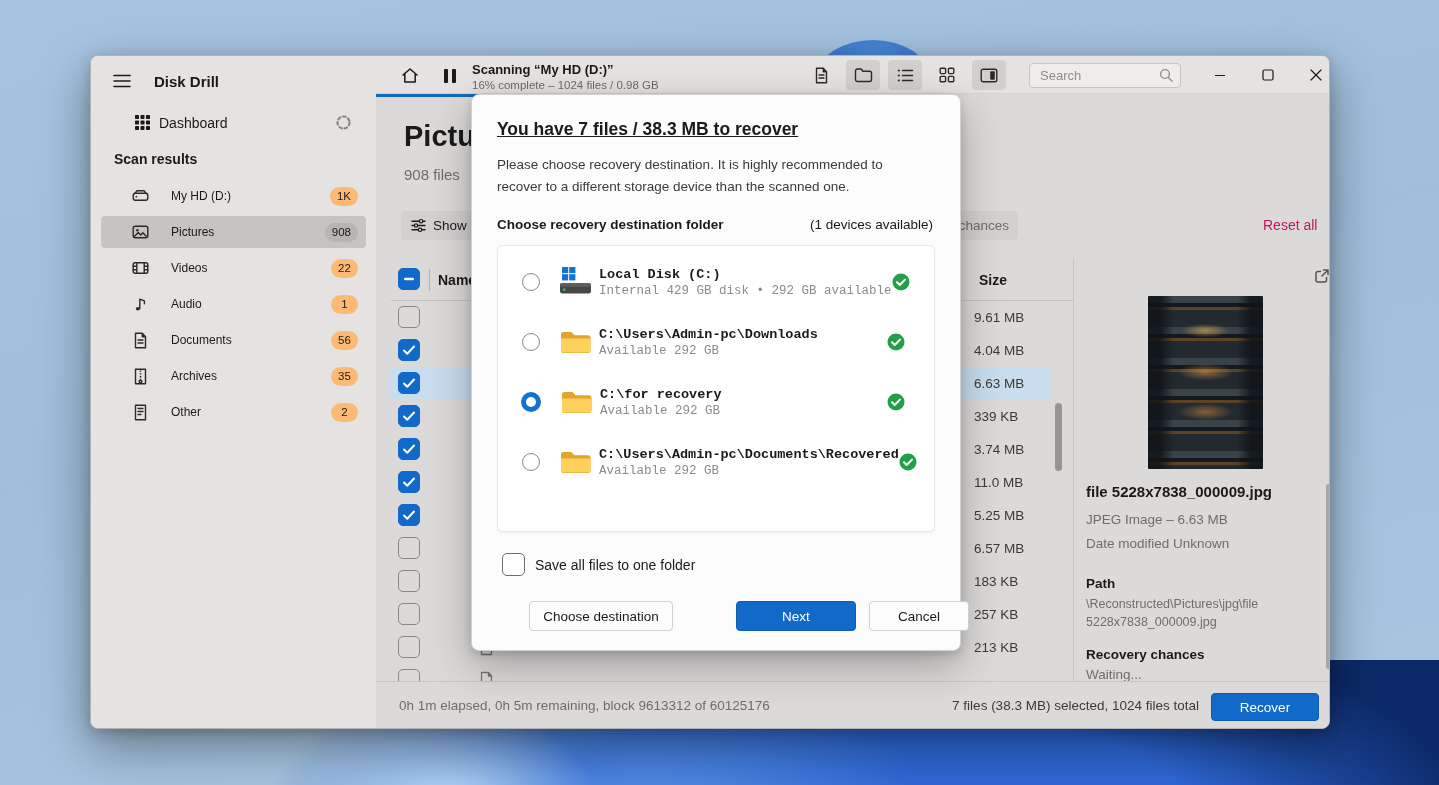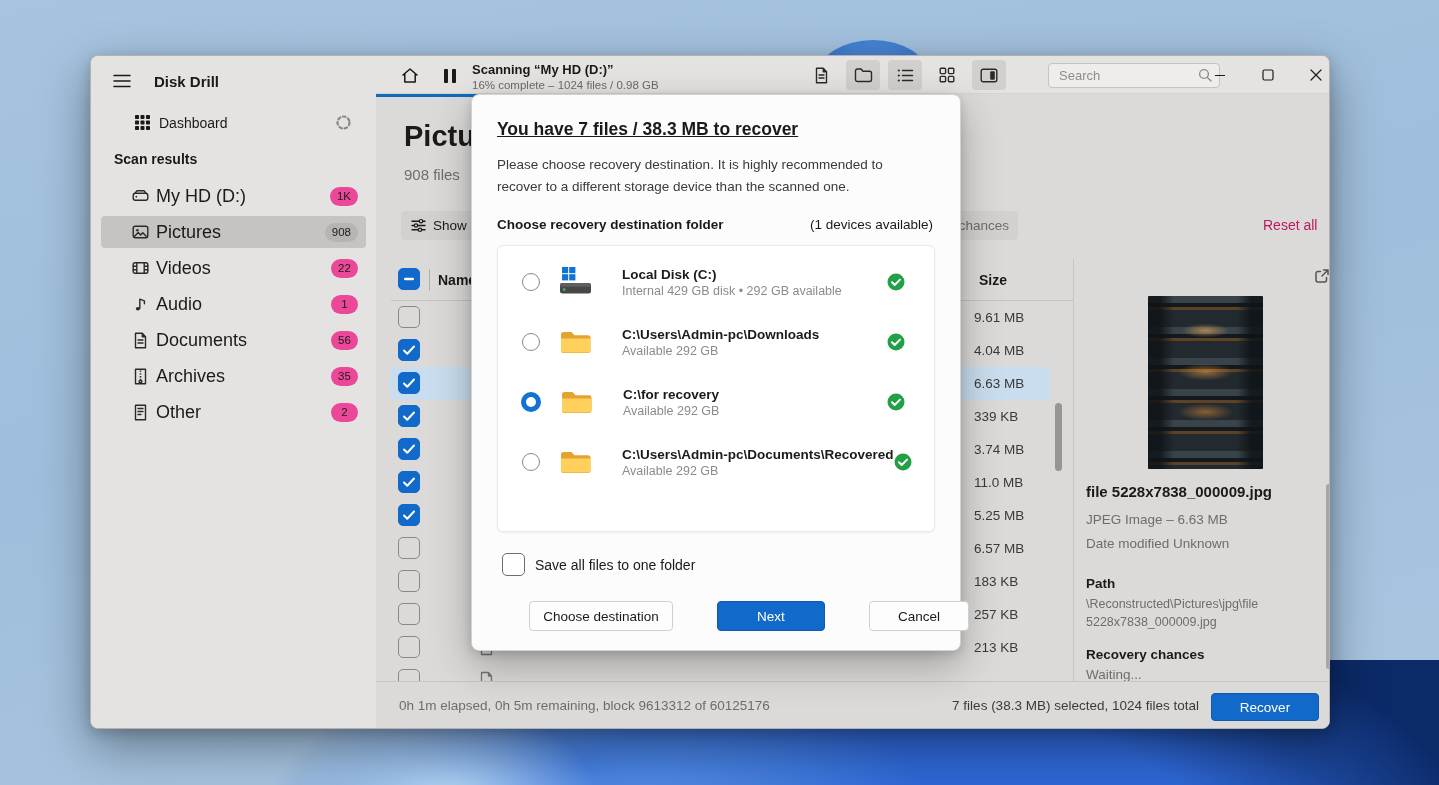--- a/index.html
+++ b/index.html
@@ -31,40 +31,40 @@
   .app-title { margin-left:17px; font-size:15px; font-weight:700; color:#1b1a19; }
   .nav-dashboard { position:absolute; left:16px; top:51px; width:253px; height:31px; display:flex; align-items:center; border-radius:4px; color:#1b1a19; }
   .nav-dashboard .nav-icon { margin-left:28px; }
   .nav-dashboard .nav-label { margin-left:9px; font-size:14px; }
   .nav-dashboard .spin { margin-left:auto; margin-right:8px; width:17px; height:17px; }
   .sb-section { position:absolute; left:23px; top:95px; font-size:14px; font-weight:700; color:#1b1a19; }
   .sb-items { position:absolute; left:10px; top:124px; width:265px; }
   .nav-item { height:32px; margin-bottom:4px; display:flex; align-items:center; border-radius:4px; color:#1b1a19; }
   .nav-item.selected { background:#c6c4c3; }
   .nav-item .nav-icon { margin-left:31px; width:17px; height:17px; display:flex; align-items:center; justify-content:center; color:#2b2a29; }
-  .nav-item .nav-label { margin-left:7px; font-size:18px; }
+  .nav-item .nav-label { margin-left:22px; font-size:12px; }
   .nav-badge { margin-left:auto; margin-right:8px; min-width:27px; height:19px; padding:0 7px;
-    display:flex; align-items:center; justify-content:center; background:#ec4899; border-radius:10px; font-size:11.5px; color:#1b1a19; }
+    display:flex; align-items:center; justify-content:center; background:#fdba74; border-radius:10px; font-size:11.5px; color:#1b1a19; }
   .nav-item.selected .nav-badge { background:#b7b5b4; }
   .explorer-btn { position:absolute; left:14px; top:640px; width:260px; height:27px;
     background:#f2f1f0; border:1px solid #d2d0cf; border-radius:4px; font-size:13px; color:#2b2a29;
     display:flex; align-items:center; justify-content:center; font-family:inherit; }
 
   
   .main { position:absolute; left:285px; top:0; width:955px; height:100%; background:#dcdad9; }
   .titlebar { position:absolute; left:0; top:0; width:100%; height:38px; background:#e5e3e2; border-bottom:1px solid rgba(0,0,0,.07); }
   .home-btn { position:absolute; left:20px; top:6px; width:27px; height:27px; display:flex; align-items:center; justify-content:center; color:#1b1a19; }
   .pause-btn { position:absolute; left:60px; top:6px; width:27px; height:27px; display:flex; align-items:center; justify-content:center; gap:4px; }
   .pause-btn i { width:4px; height:14px; background:#1b1a19; border-radius:1px; }
   .scan-title { position:absolute; left:96px; top:6px; font-size:13px; font-weight:700; color:#1b1a19; white-space:nowrap; }
   .scan-sub { position:absolute; left:96px; top:23px; font-size:11.5px; color:#6c6a69; white-space:nowrap; }
   .toolbar { position:absolute; left:428px; top:4px; display:flex; gap:8px; align-items:center; }
   .tb-btn { width:34px; height:30px; display:flex; align-items:center; justify-content:center; border-radius:4px; color:#2b2a29; }
   .tb-btn.active { background:#d2d0cf; }
-  .search-wrap { position:absolute; left:653px; top:7px; width:172px; height:25px;margin-left:19px; }
+  .search-wrap { position:absolute; left:653px; top:7px; width:152px; height:25px; }
   .search-input { width:100%; height:100%; background:#efedec; border:1px solid #c6c4c3; border-radius:4px;
     padding:0 28px 0 10px; font-size:13px; color:#5a5857; font-family:inherit; }
   .search-input::placeholder { color:#8f8d8c; }
   .search-glass { position:absolute; right:8px; top:5px; color:#8f8d8c; }
   .win-btn { position:absolute; top:5px; width:30px; height:28px; display:flex; align-items:center; justify-content:center; color:#1b1a19; }
   .win-min { left:829px; } .win-max { left:877px; } .win-close { left:925px; }
   .progress-line { position:absolute; left:0; top:38px; height:3px; background:#0f6cbd; }
 
   .page-title { position:absolute; left:28px; top:64px; font-size:29px; font-weight:700; color:#1b1a19; }
   .files-summary { position:absolute; left:28px; top:110px; font-size:15px; color:#6f6d6c; }
@@ -125,33 +125,33 @@
   .dlg-title { position:absolute; left:25px; top:24px; font-size:17.5px; font-weight:700; color:#1b1a19;text-decoration:underline; }
   .dlg-body { position:absolute; left:25px; top:59px; width:432px; font-size:13.5px; line-height:1.6; color:#3c3a39; }
   .dlg-section { position:absolute; left:25px; top:122px; font-size:13.5px; font-weight:700; color:#1b1a19; }
   .dlg-devices { position:absolute; right:27px; top:122px; font-size:13.5px; color:#1b1a19; }
   .dest-card { position:absolute; left:25px; top:150px; width:438px; height:287px; background:#fff;
     border:1px solid #ebe9e8; border-radius:6px; box-shadow:0 1px 3px rgba(0,0,0,.06); padding-top:6px; }
   .dest { height:60px; display:flex; align-items:center; }
   .radio { width:18px; height:18px; margin-left:24px; border-radius:50%; border:1.5px solid #8a8887; background:#fff; flex:none; }
   .radio.selected { width:20px; height:20px; margin-left:23px; border:5.5px solid #1173d4; }
   .dicon { width:36px; height:30px; margin-left:18px; display:flex; align-items:center; justify-content:center; flex:none; }
-  .dtext { margin-left:28px; }
+  .dtext { margin-left:5px;font-family:Liberation Mono, monospace; }
   .dname { font-size:13.5px; font-weight:700; color:#1b1a19; white-space:nowrap; }
   .ddetail { font-size:12.5px; color:#8d8b8a; margin-top:2px; white-space:nowrap; }
   .dcheck { margin-left:auto; margin-right:29px; width:18px; height:18px; flex:none; }
   .save-row { position:absolute; left:30px; top:458px; display:flex; align-items:center; }
   .save-cb { width:23px; height:23px; border:1.5px solid #6f6d6c; border-radius:5px; background:#fff; }
   .save-label { margin-left:10px; font-size:14px; color:#1b1a19; }
   .dlg-btn { position:absolute; top:506px; height:30px; border-radius:4px; font-size:13.5px; font-family:inherit;
     display:flex; align-items:center; justify-content:center; }
   .btn-ghost { background:#fdfdfd; border:1px solid #d2d0cf; color:#1b1a19;margin-left:32px; }
   .btn-primary { background:#1169c9; border:1px solid #0d5cb0; color:#fff; }
   .choose-btn { left:25px; width:144px; }
-  .next-btn { left:245px; width:108px; }
+  .next-btn { left:264px; width:120px; }
   .cancel-btn { left:365px; width:100px; }
 
   svg { display:block; }
 </style>
 </head>
 <body>
 
 <div class="screen">
   <div class="wp-top-bump"></div>
   <div class="wp-bloom"></div>

